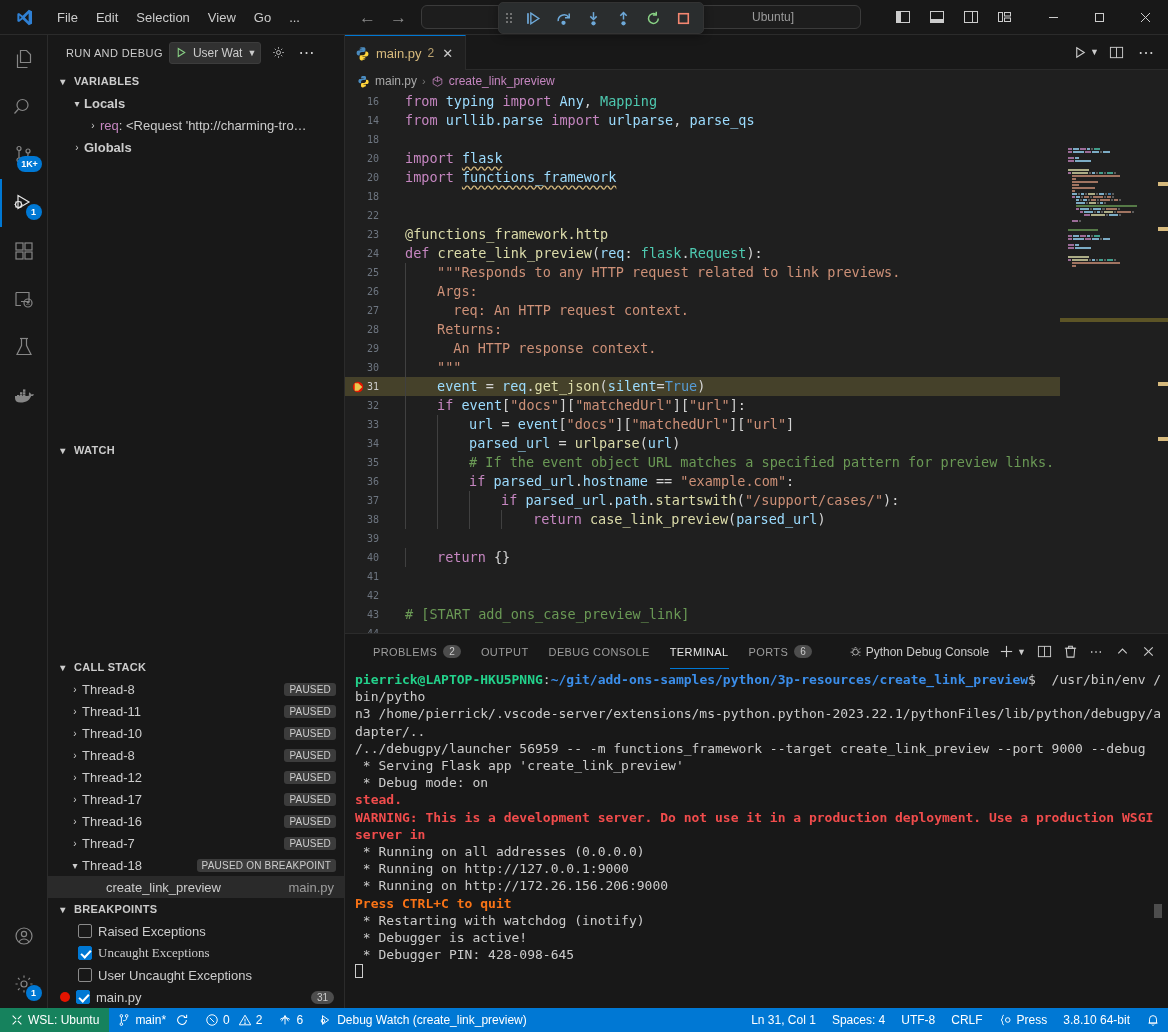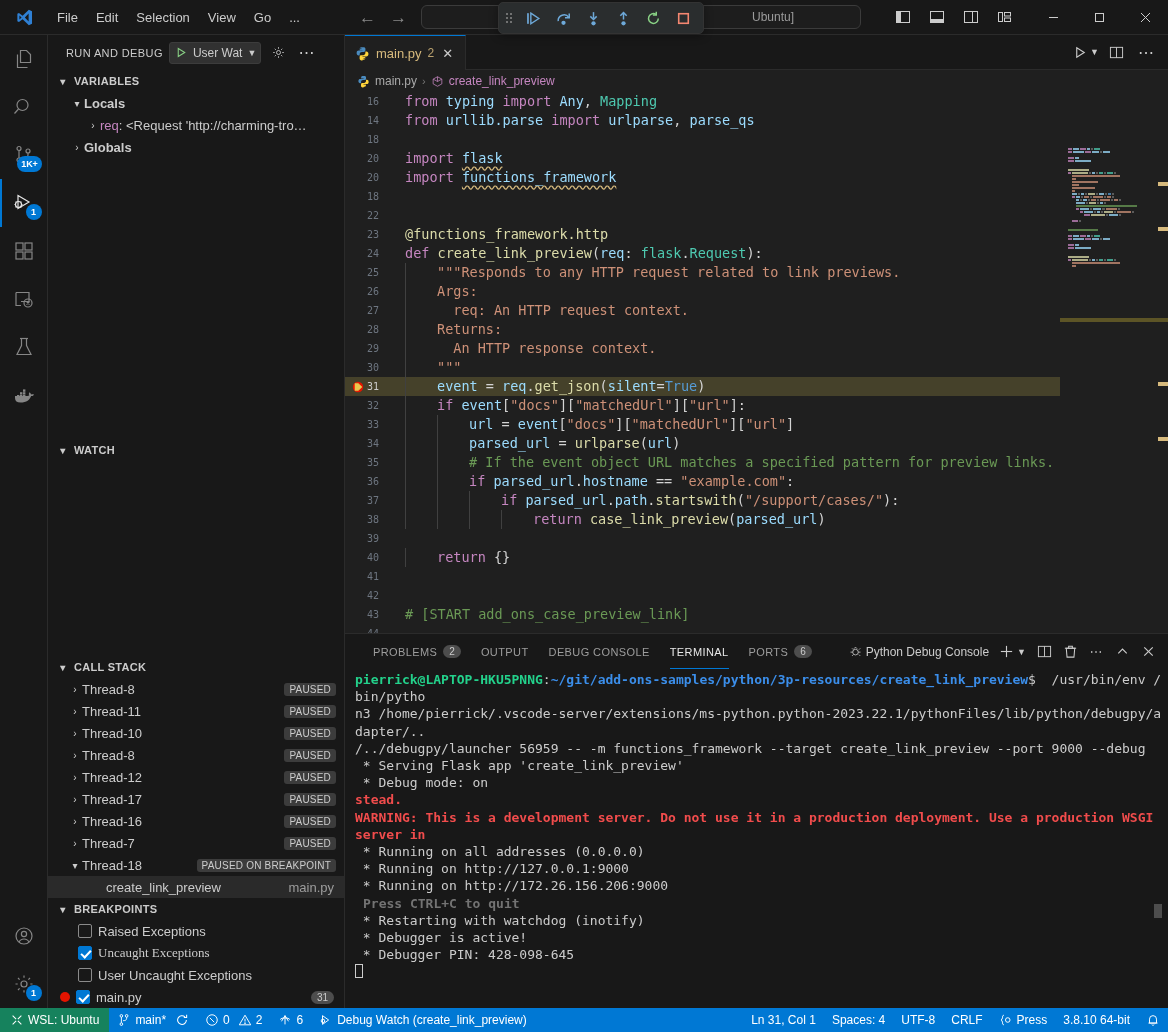--- a/index.html
+++ b/index.html
@@ -153,21 +153,21 @@
   .ptab.active { color:#e7e7e7; }
   .ptab.active::after{content:"";position:absolute;left:10px;right:10px;bottom:0;height:1px;background:#0078d4;}
   .ptab-badge { background:#4d4d4d; color:#cccccc; border-radius:9px; font-size:10px; padding:1px 6px; letter-spacing:0;}
   .panel-actions { margin-left:auto; display:flex; align-items:center; gap:2px; padding-right:8px; color:#cccccc; font-size:13px;text-align:right;}
   .pa-btn { height:26px; min-width:24px; display:flex; align-items:center; justify-content:center; gap:3px; border-radius:4px; padding:0 4px;}
   .pa-label { font-size:12px; color:#cccccc; white-space:nowrap;}
 
   .terminal { flex:1 1 auto; padding: 2px 0 0 10px; font-family:"DejaVu Sans Mono", monospace; font-size:13px; line-height:17.2px; overflow:hidden; position:relative;}
   .t-line { white-space:pre-wrap; word-break:break-all; }
   .t-green{color:#23d18b;} .t-cyan{color:#3b8eea;} .t-red{color:#f14c4c;}
-  .t-yellow{color:#737373;margin-left:8px;} .t-white{color:#cccccc;} .t-bold{font-weight:bold;}
+  .t-yellow{color:#f97316;} .t-white{color:#cccccc;} .t-bold{font-weight:bold;}
   .t-cursor { display:inline-block; width:8px; height:14px; border:1px solid #cccccc; vertical-align:-2px;}
   .t-scrollmark{position:absolute; right:6px; width:8px;height:14px;background:#4d4d4d;}
 
   
   .statusbar {
     height:24px; flex:0 0 24px; background:#0078d4; display:flex; align-items:center;
     font-size:12px; color:#ffffff;
   }
   .sb-item { display:flex; align-items:center; gap:4px; padding: 0 8px; height:24px; white-space:nowrap;}
   .sb-remote { background:#16825d; padding-left:10px; padding-right:10px;}

